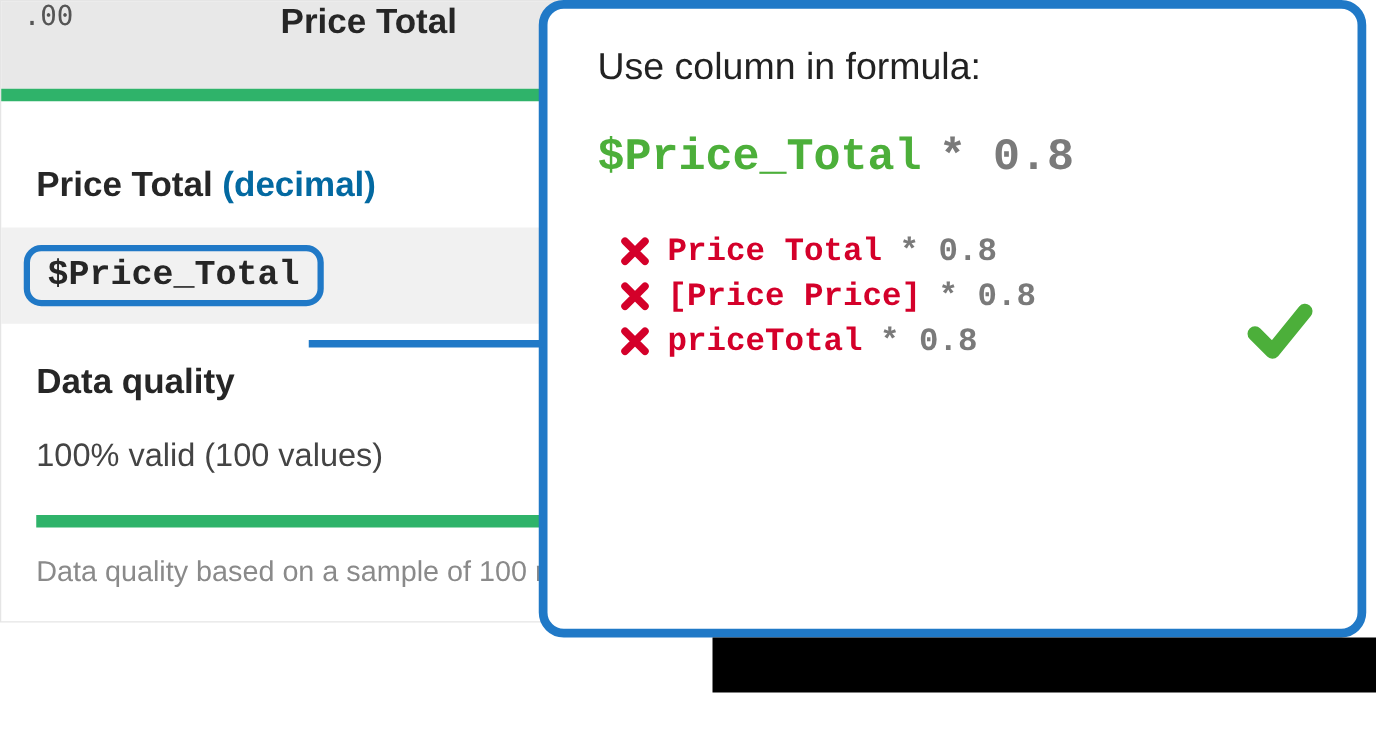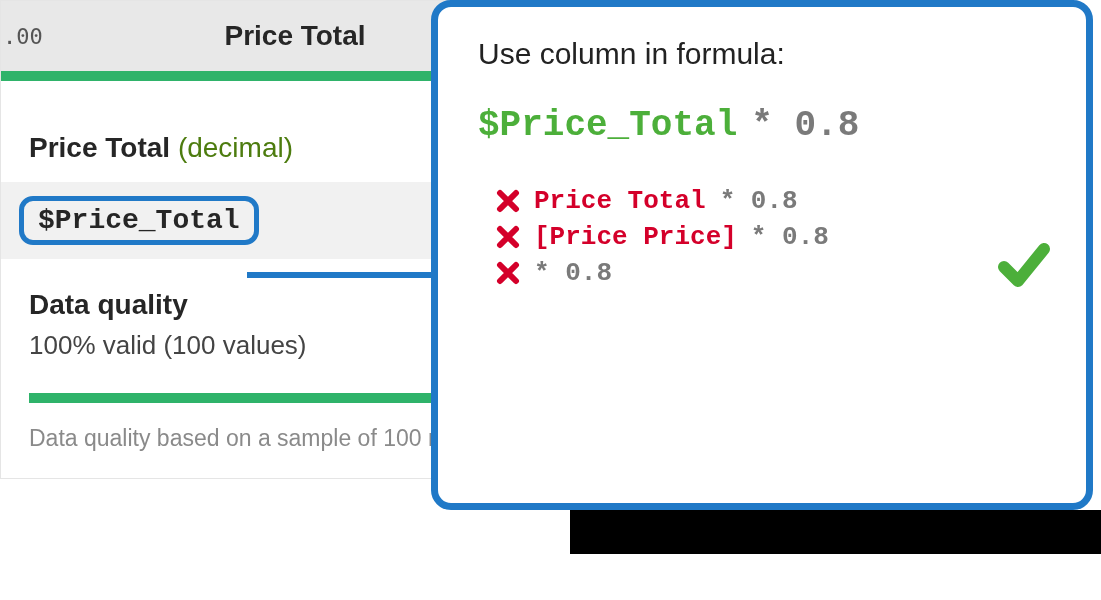--- a/index.html
+++ b/index.html
@@ -8,24 +8,24 @@
   
   .col-panel {
     position: absolute;
     left: 0; top: 0;
     width: 570px;
     background: #fff;
     border: 1px solid #e5e5e5;
   }
   .col-header {
     display: flex;
-    align-items: center;
+    align-items: flex-start;
     height: 70px;
     background: #e8e8e8;
-    padding: 0 2px;
+    padding: 0 18px;
   }
   .col-type-badge {
     font-family: Consolas, monospace;
     font-size: 22px;
     color: #555;
     width: 54px;
   }
   .col-title {
     flex: 1;
     text-align: center;
@@ -52,21 +52,21 @@
     font-size: 22px;
     color: #333;
   }
 
   .col-body { padding: 20px 28px 26px 28px; }
   .col-name-row {
     font-size: 28px;
     margin-bottom: 18px;
   }
   .col-name-row .nm { font-weight: 700; color: #262626; }
-  .col-name-row .typ { color: #4d7c0f; font-weight: 400; }
+  .col-name-row .typ { color: #0369a1; font-weight: 700; }
 
   .formula-var-row {
     background: #f1f1f1;
     padding: 14px 18px;
     margin: 0 -28px 30px -28px;
     position: relative;
   }
   .formula-var-box {
     display: inline-block;
     font-family: Consolas, "Courier New", monospace;
@@ -76,21 +76,21 @@
     padding: 4px 14px;
     border: 5px solid #2079c7;
     border-radius: 14px;
     background: #f1f1f1;
   }
 
   .dq-heading {
     font-size: 28px;
     font-weight: 700;
     color: #262626;
-    margin-bottom: 9px;
+    margin-bottom: 28px;
   }
   .dq-text {
     font-size: 26px;
     color: #444;
     margin-bottom: 32px;
   }
   .dq-bar {
     height: 10px; background: #2fb36a; margin-bottom: 22px;
   }
   .dq-note {
@@ -228,17 +228,18 @@
     <svg width="24" height="24" viewBox="0 0 24 24">
       <path d="M4 4 L20 20 M20 4 L4 20" stroke="#d4002a" stroke-width="6" stroke-linecap="round"></path>
     </svg>
     <span class="bad">[Price Price]</span>
     <span class="mult"> * 0.8</span>
   </div>
   <div class="wrong-line">
     <svg width="24" height="24" viewBox="0 0 24 24">
       <path d="M4 4 L20 20 M20 4 L4 20" stroke="#d4002a" stroke-width="6" stroke-linecap="round"></path>
     </svg>
+    <span class="bad">priceTotal</span>
     <span class="mult"> * 0.8</span>
   </div>
 </div>
 
 <div class="black-strip"></div>
 
 </body></html>

